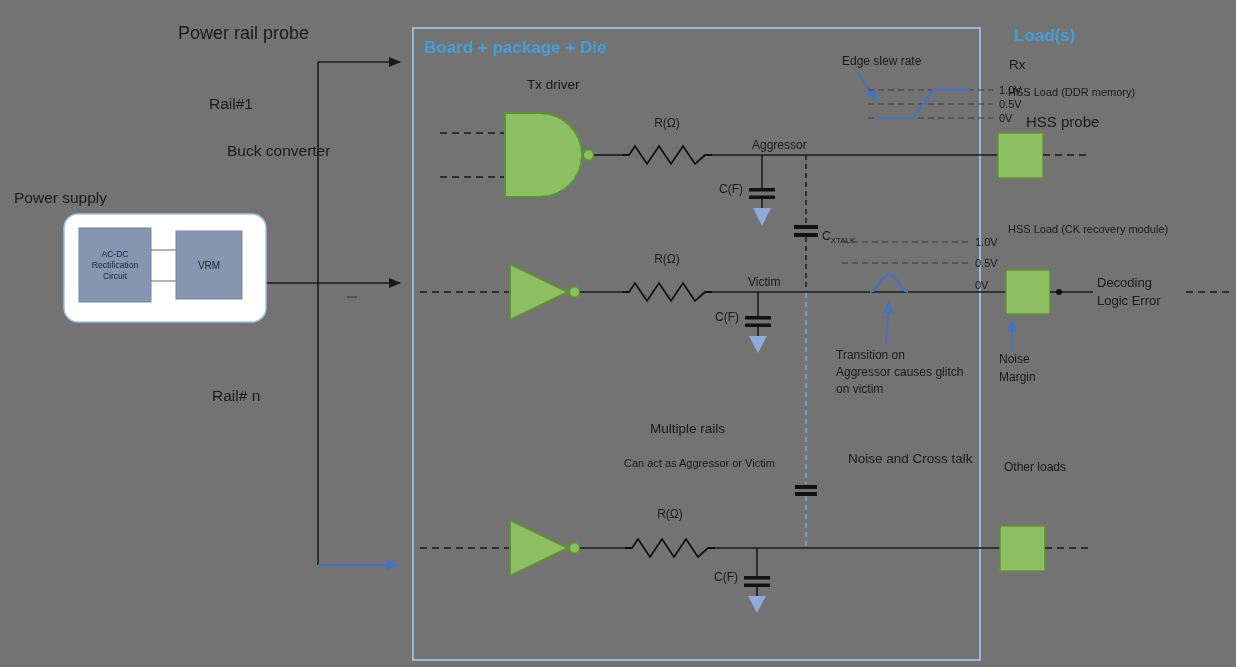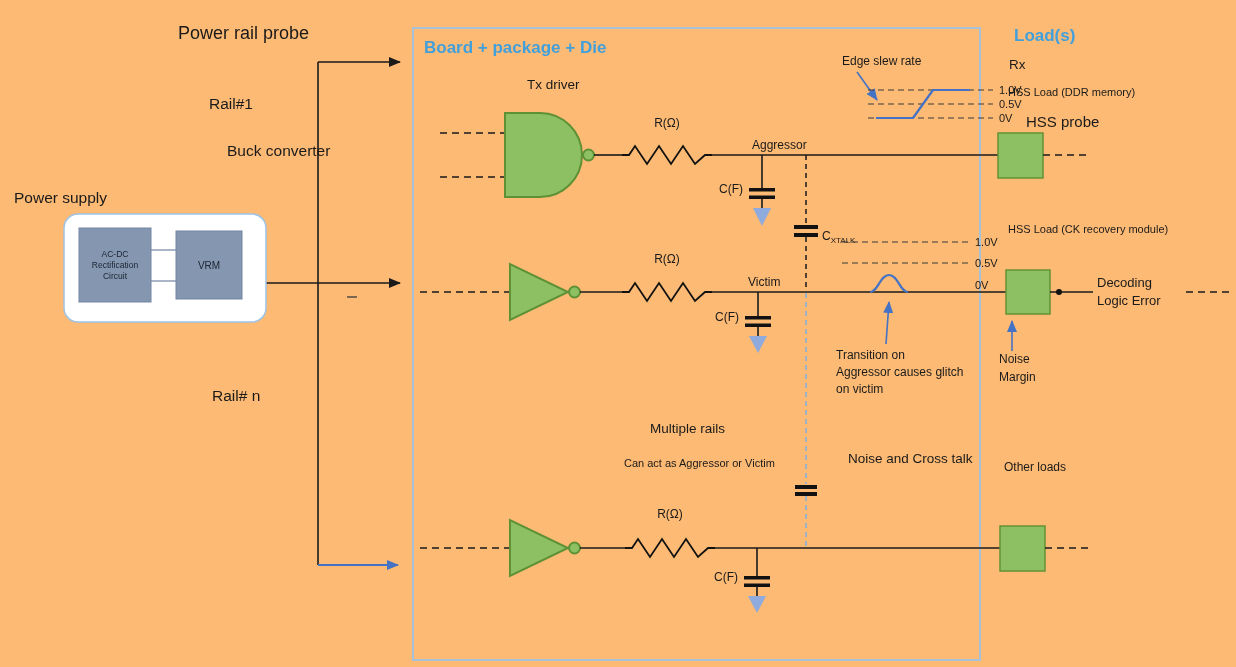--- a/index.html
+++ b/index.html
@@ -1,16 +1,16 @@
 <!DOCTYPE html>
 <html><head>
 <meta charset="utf-8">
 <style>
   html,body{margin:0;padding:0;background:#ffffff;}
-  .stage{width:1236px;height:667px;position:relative;background:#fdba74;}
+  .stage{width:1236px;height:667px;position:relative;background:#737373;}
   svg{display:block;}
   text{font-family:"Liberation Sans",sans-serif;fill:#1a1a1a;}
   .t18{font-size:18px;}
   .t17b{font-size:17px;font-weight:bold;fill:#41A0DC;}
   .t16{font-size:15.5px;}
   .t15{font-size:15px;}
   .t14{font-size:13.5px;}
   .t13{font-size:13px;}
   .t12{font-size:12px;}
   .t11{font-size:11px;}

